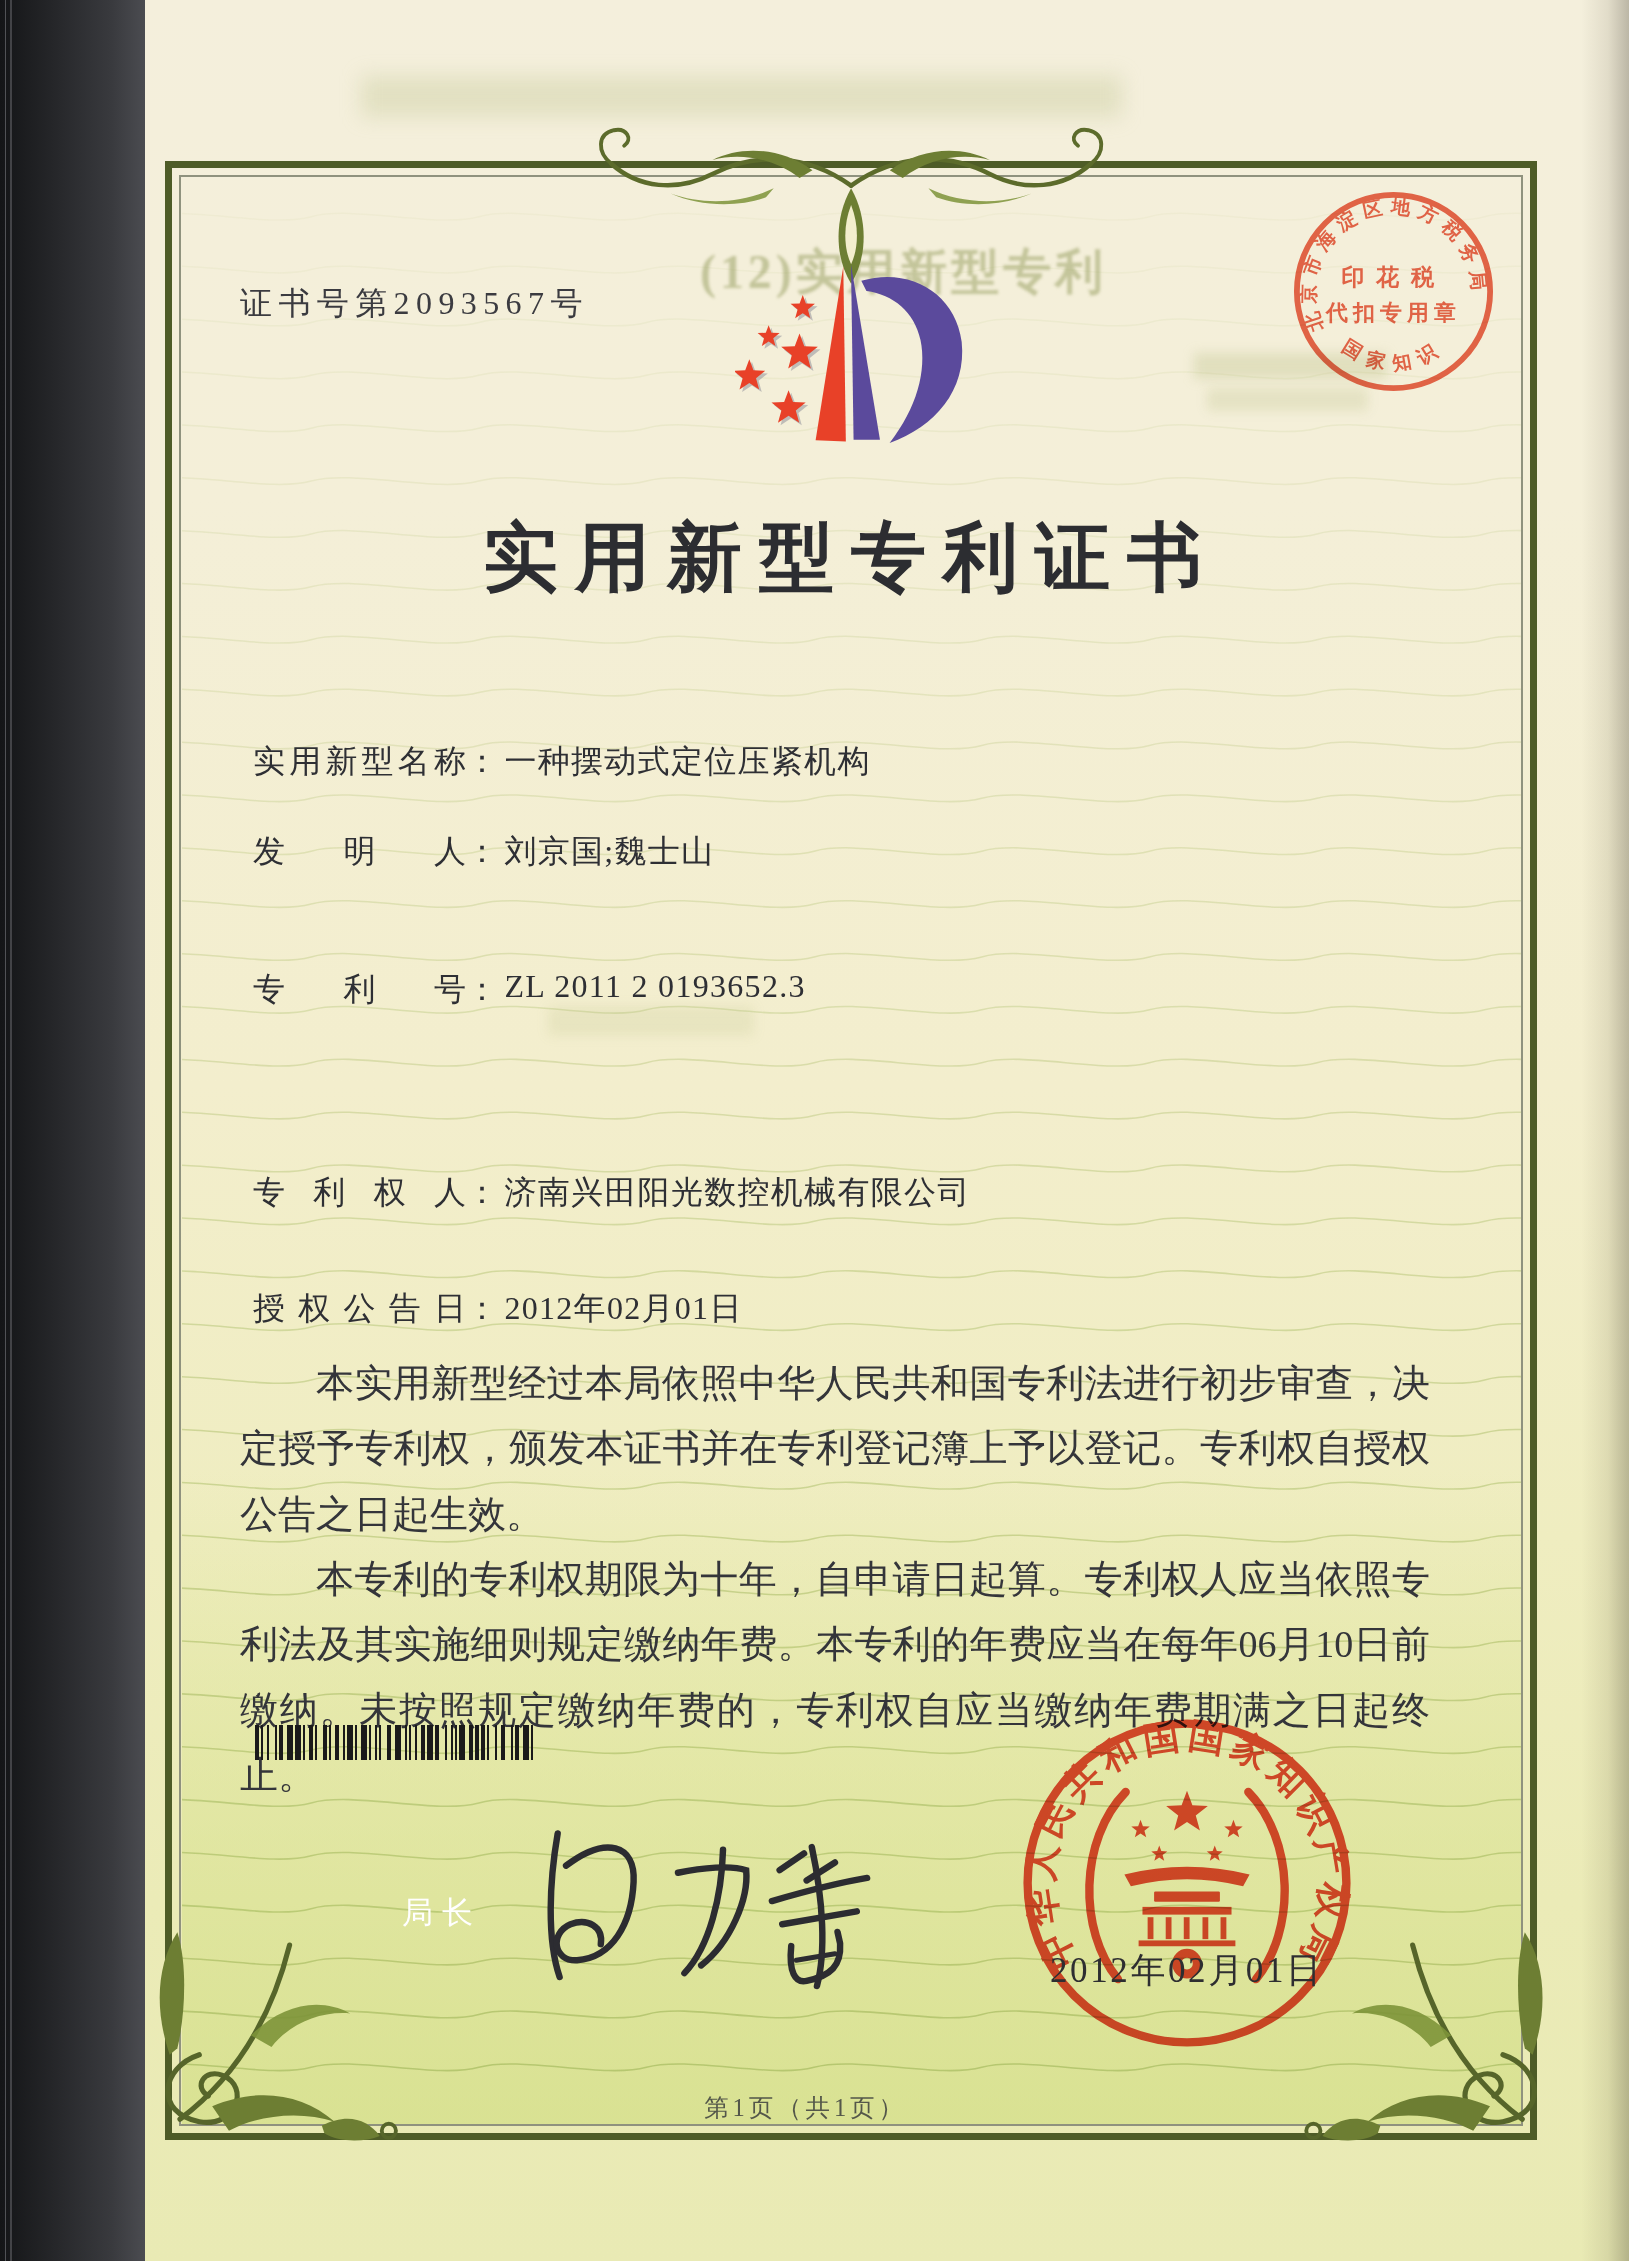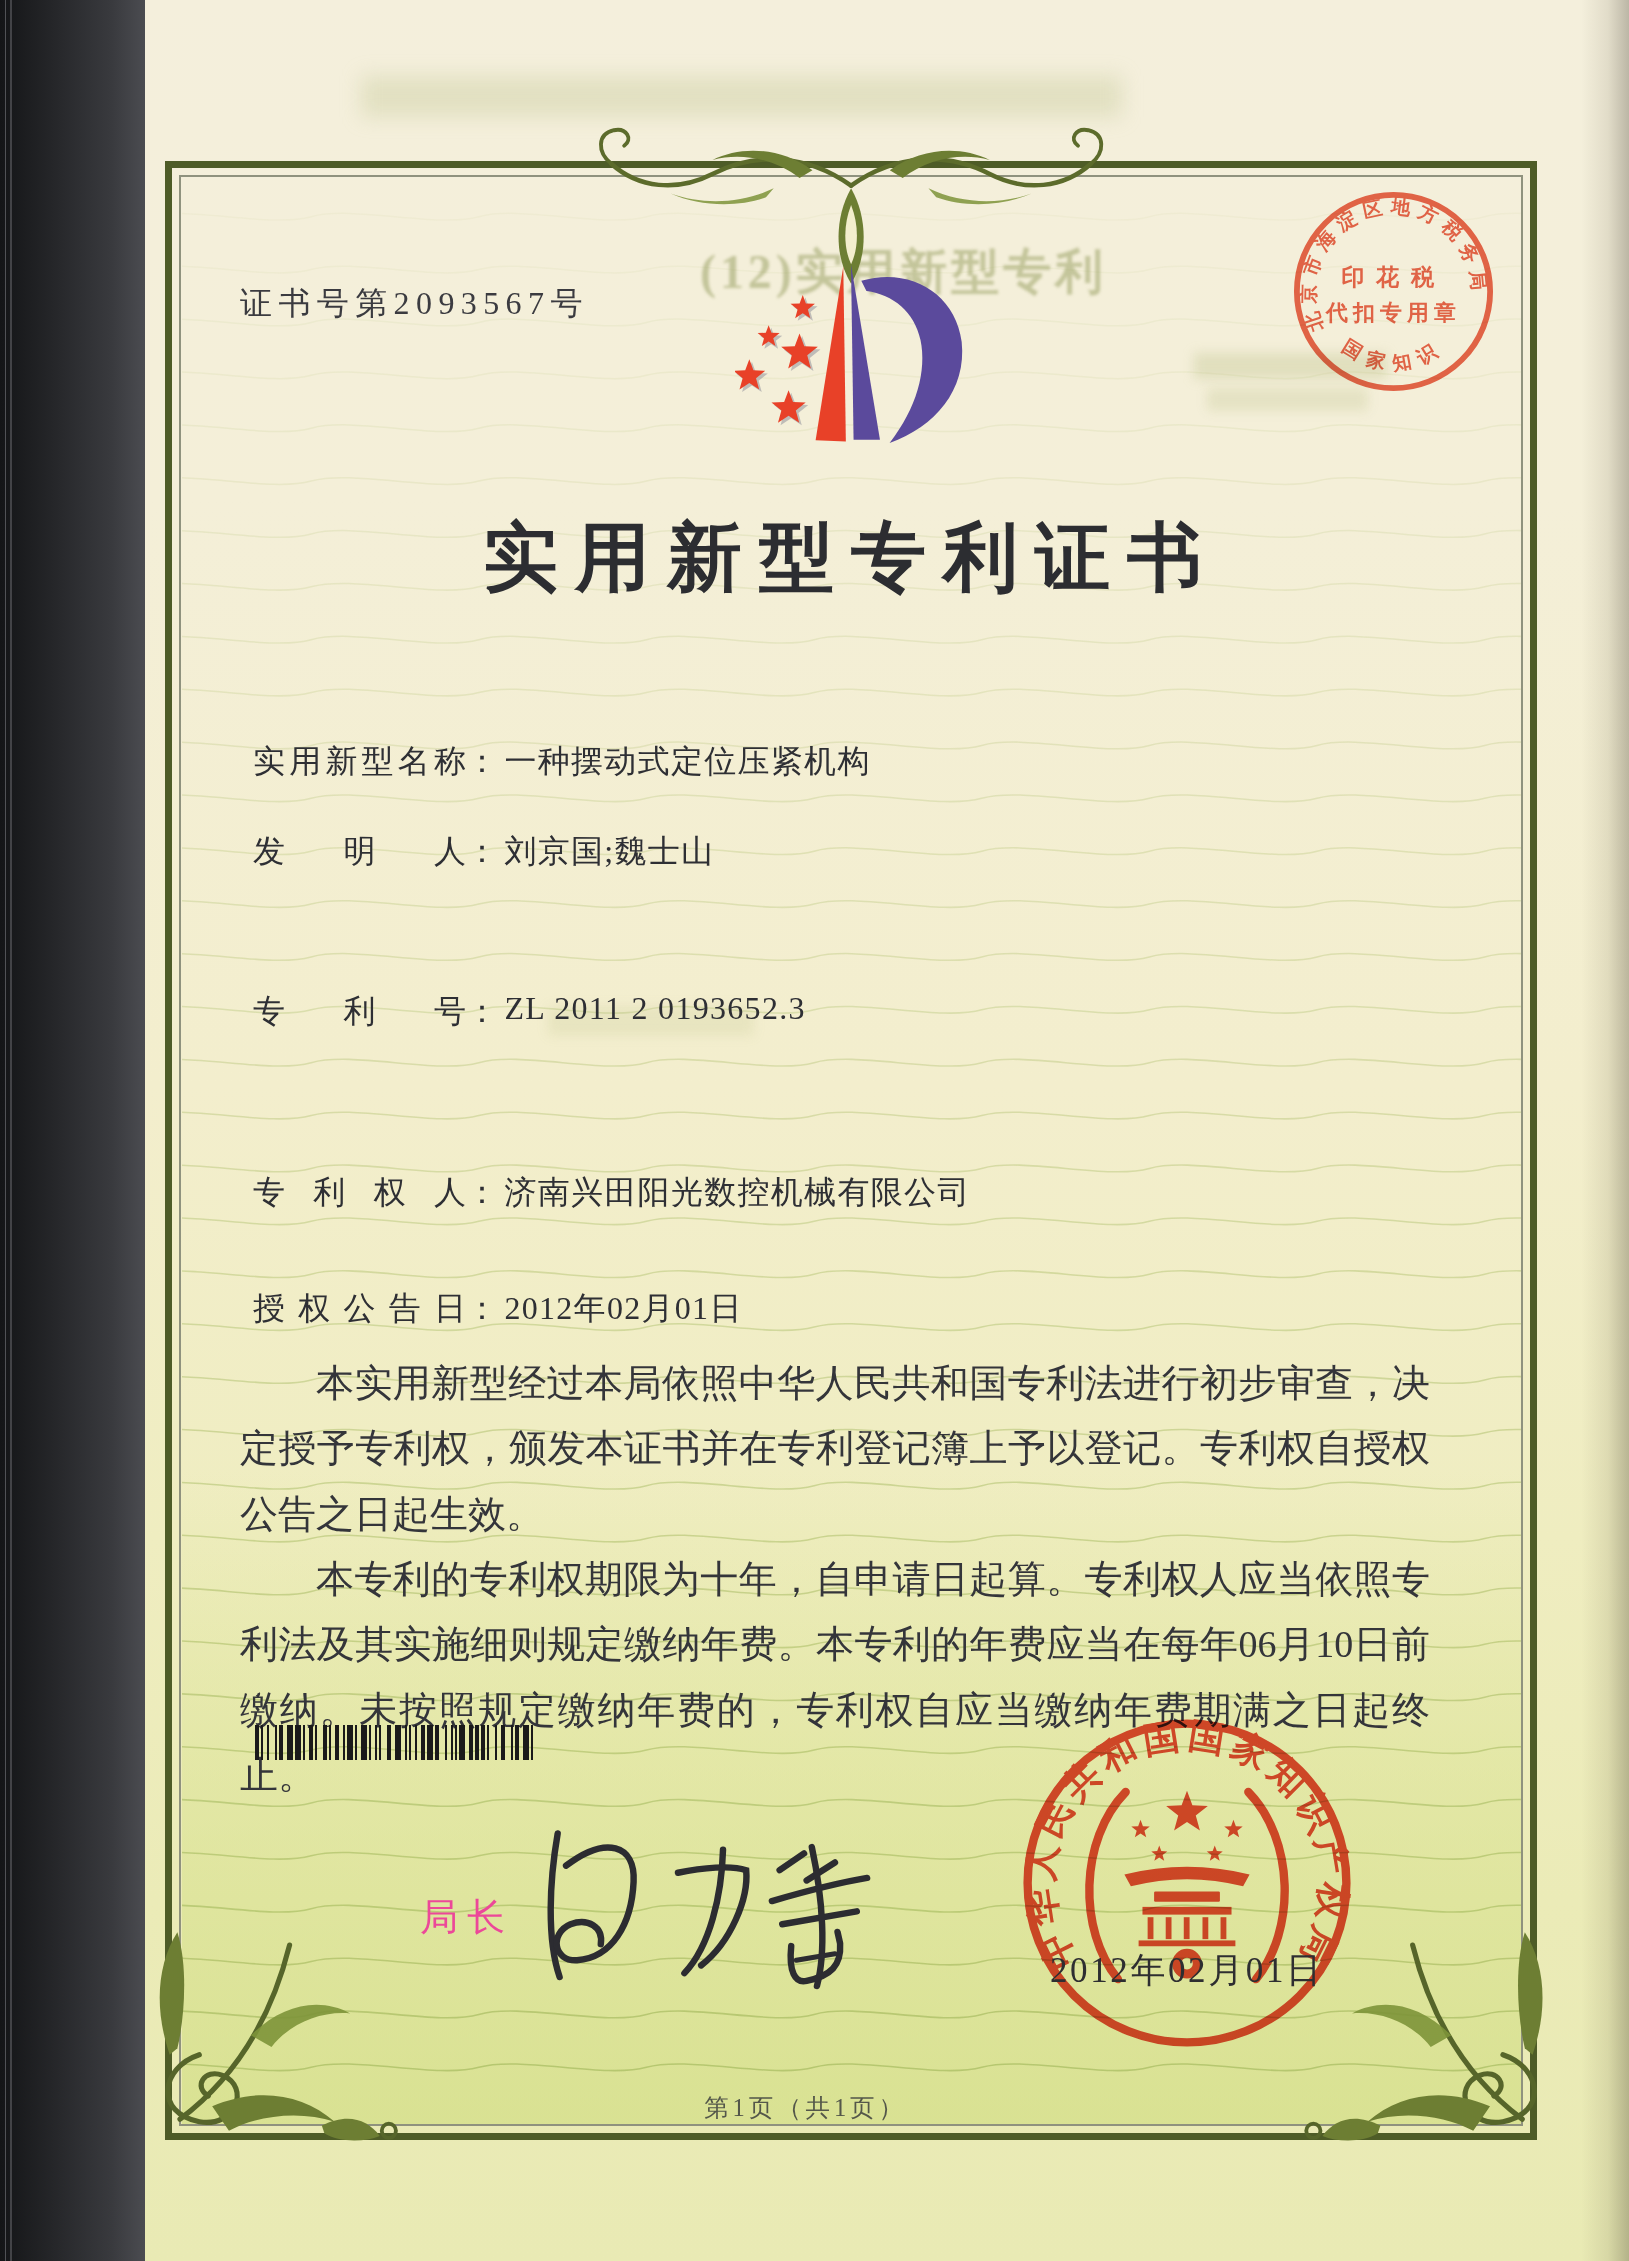--- a/index.html
+++ b/index.html
@@ -35,30 +35,30 @@
   .gc2{left:1207px;top:388px;width:161px;height:23px;opacity:.8;}
   .gc3{left:548px;top:1006px;width:206px;height:30px;opacity:.6;}
   
   .cert-no{position:absolute;left:240px;top:282px;font-size:32px;color:#3b3b40;letter-spacing:6.4px;}
   .title{position:absolute;left:166px;top:508px;width:1370px;text-align:center;
          font-size:75px;font-weight:700;color:#2c2d31;letter-spacing:17px;}
   .field{position:absolute;left:253px;font-size:32px;color:#2e2f34;white-space:nowrap;}
   .field .lbl{display:inline-block;width:213px;text-align:justify;text-align-last:justify;vertical-align:top;}
   .field .colon{display:inline-block;vertical-align:top;}
   .field .val{display:inline-block;margin-left:6.4px;vertical-align:top;letter-spacing:1.3px;}
-  .f1{top:740px}.f2{top:830px}.f3{top:990px}.f4{top:1061px}.f5{top:1171px}.f6{top:1287px}
+  .f1{top:740px}.f2{top:830px}.f3{top:968px}.f4{top:1061px}.f5{top:1171px}.f6{top:1287px}
   .body-text{position:absolute;left:240px;top:1351px;width:1190px;font-size:38px;line-height:1.72;
          color:#34353a;text-align:justify;}
   .body-text p{margin:0;text-indent:2em;}
   
   .barcode{position:absolute;left:255px;top:1725px;width:285px;height:35px;display:flex;overflow:hidden;}
   .barcode .b{height:100%;background:#1a1a1a;}
   .barcode .s{height:100%;}
   
-  .sig-label{position:absolute;left:420px;top:1892px;font-size:38px;color:#ec4899;letter-spacing:9px;}
+  .sig-label{position:absolute;left:402px;top:1892px;font-size:31px;color:#ffffff;letter-spacing:9px;}
   #sig-svg{position:absolute;left:509px;top:1811px;width:374px;height:193px;}
   
   #seal-svg{position:absolute;left:1016px;top:1712px;width:342px;height:342px;mix-blend-mode:multiply;opacity:.93;}
   #tax-svg{position:absolute;left:1284px;top:182px;width:219px;height:219px;mix-blend-mode:multiply;opacity:.9;}
   .seal-date{position:absolute;left:1050px;top:1947px;font-size:35px;color:#2e2e31;letter-spacing:2.6px;z-index:5;}
   
   #logo-svg{position:absolute;left:735px;top:255px;width:232px;height:222px;}
   .footer{position:absolute;left:625px;top:2091px;width:361px;text-align:center;
           font-size:24.5px;color:#54574a;letter-spacing:3.9px;}
   .vh{position:absolute;width:0.6px;height:0.6px;overflow:hidden;opacity:0;}

